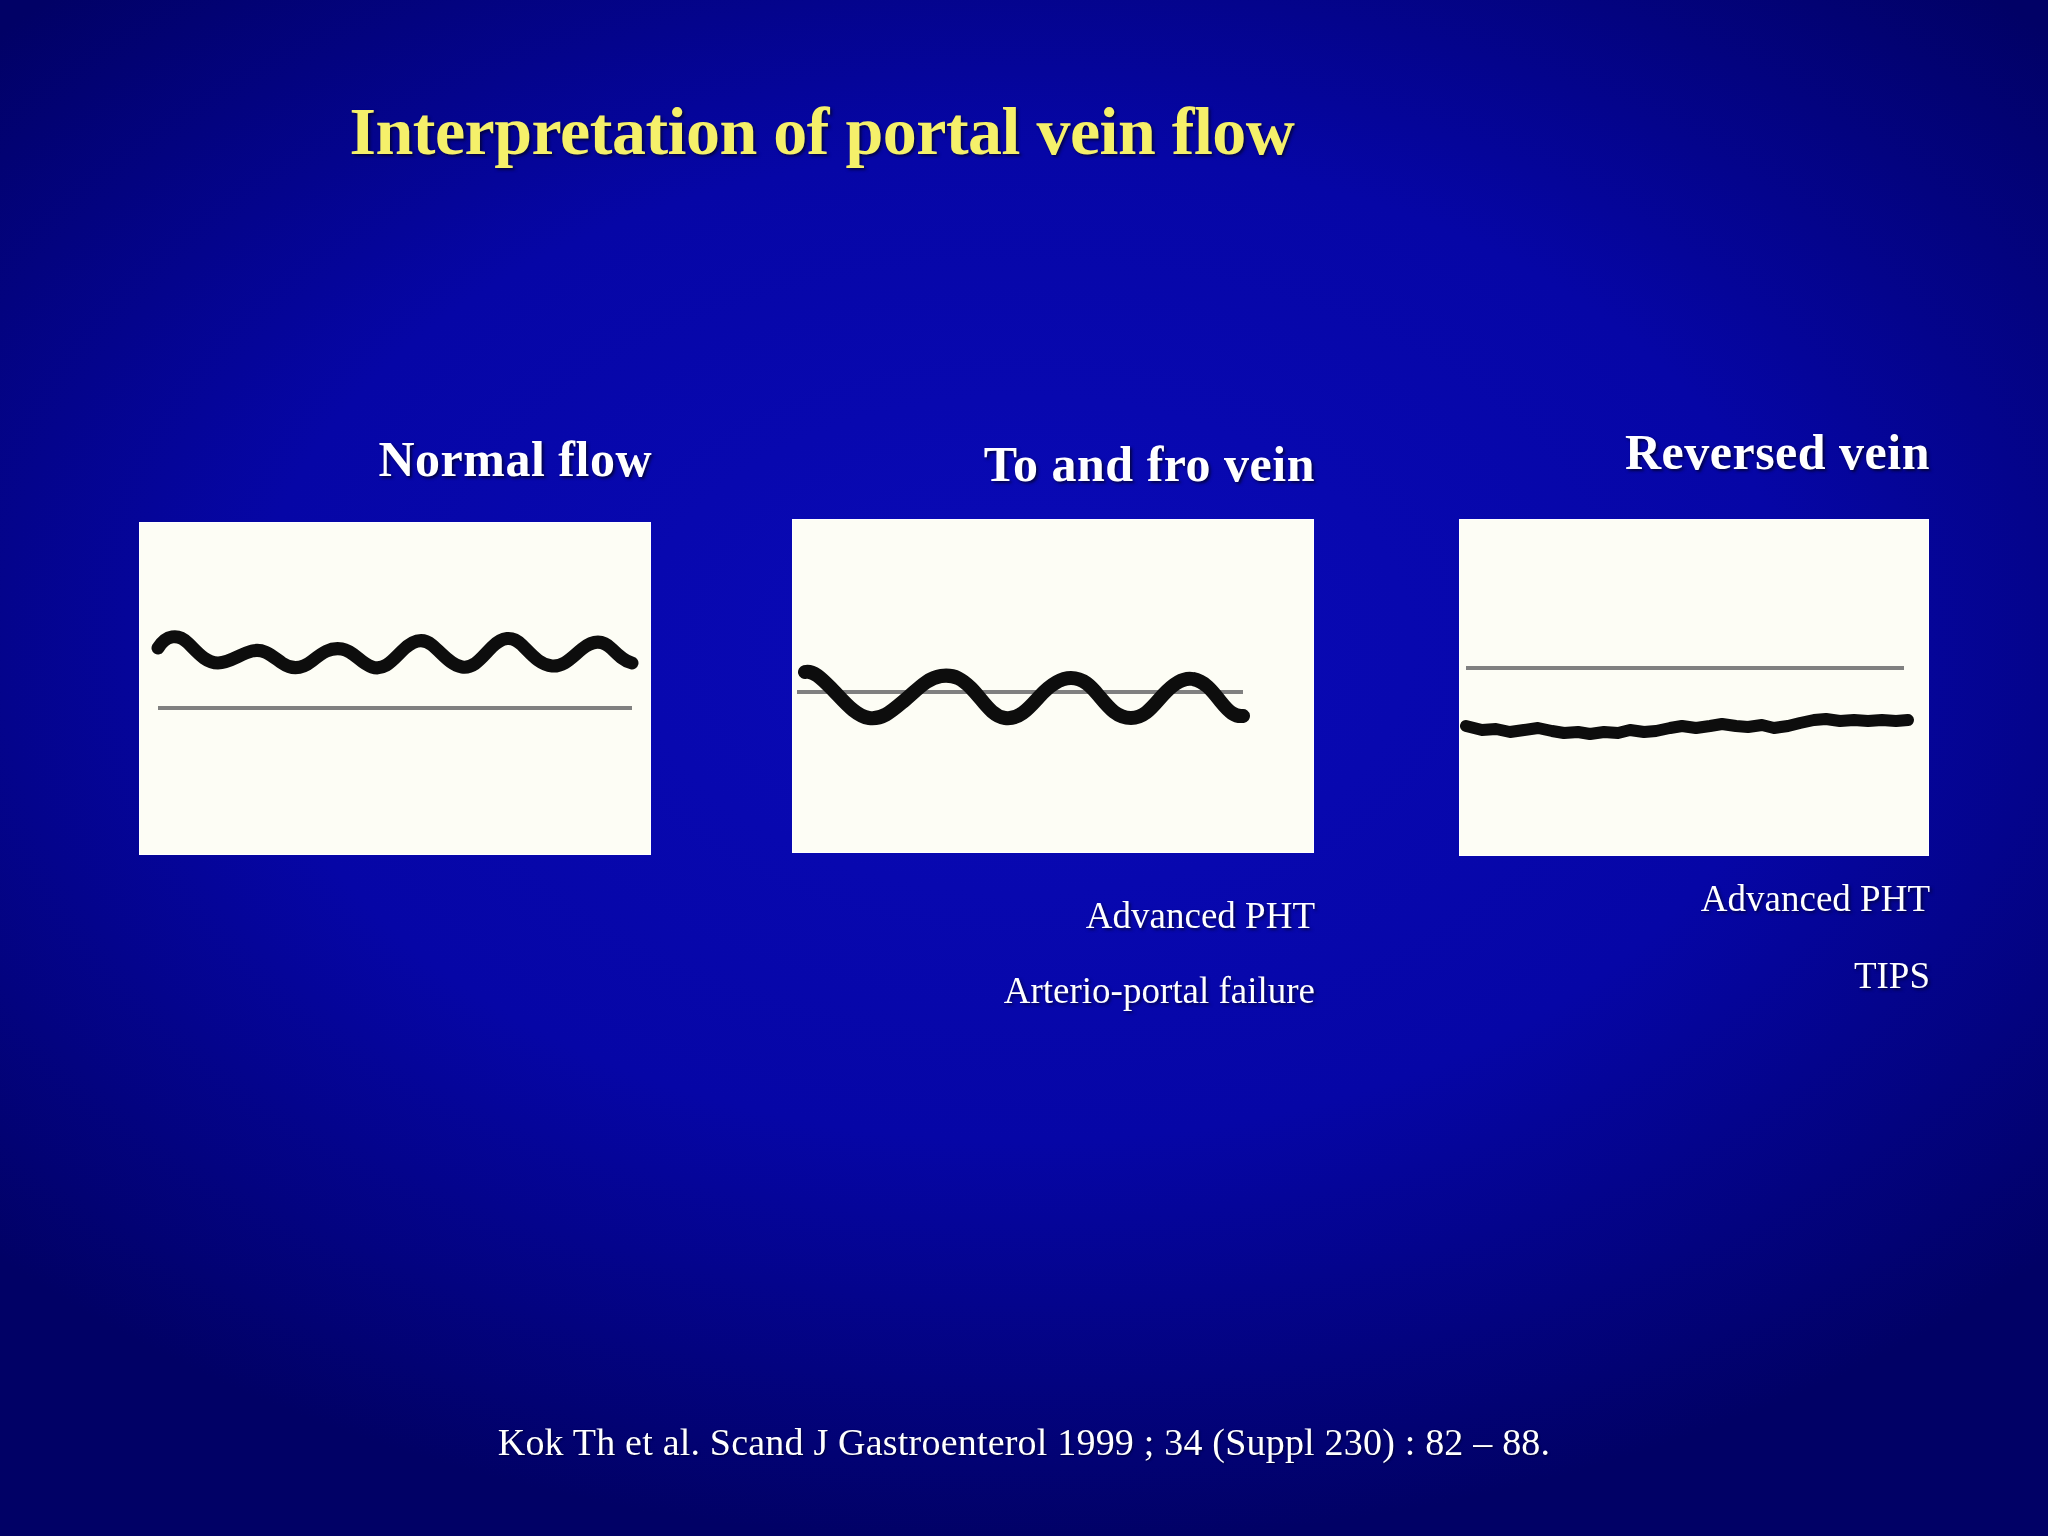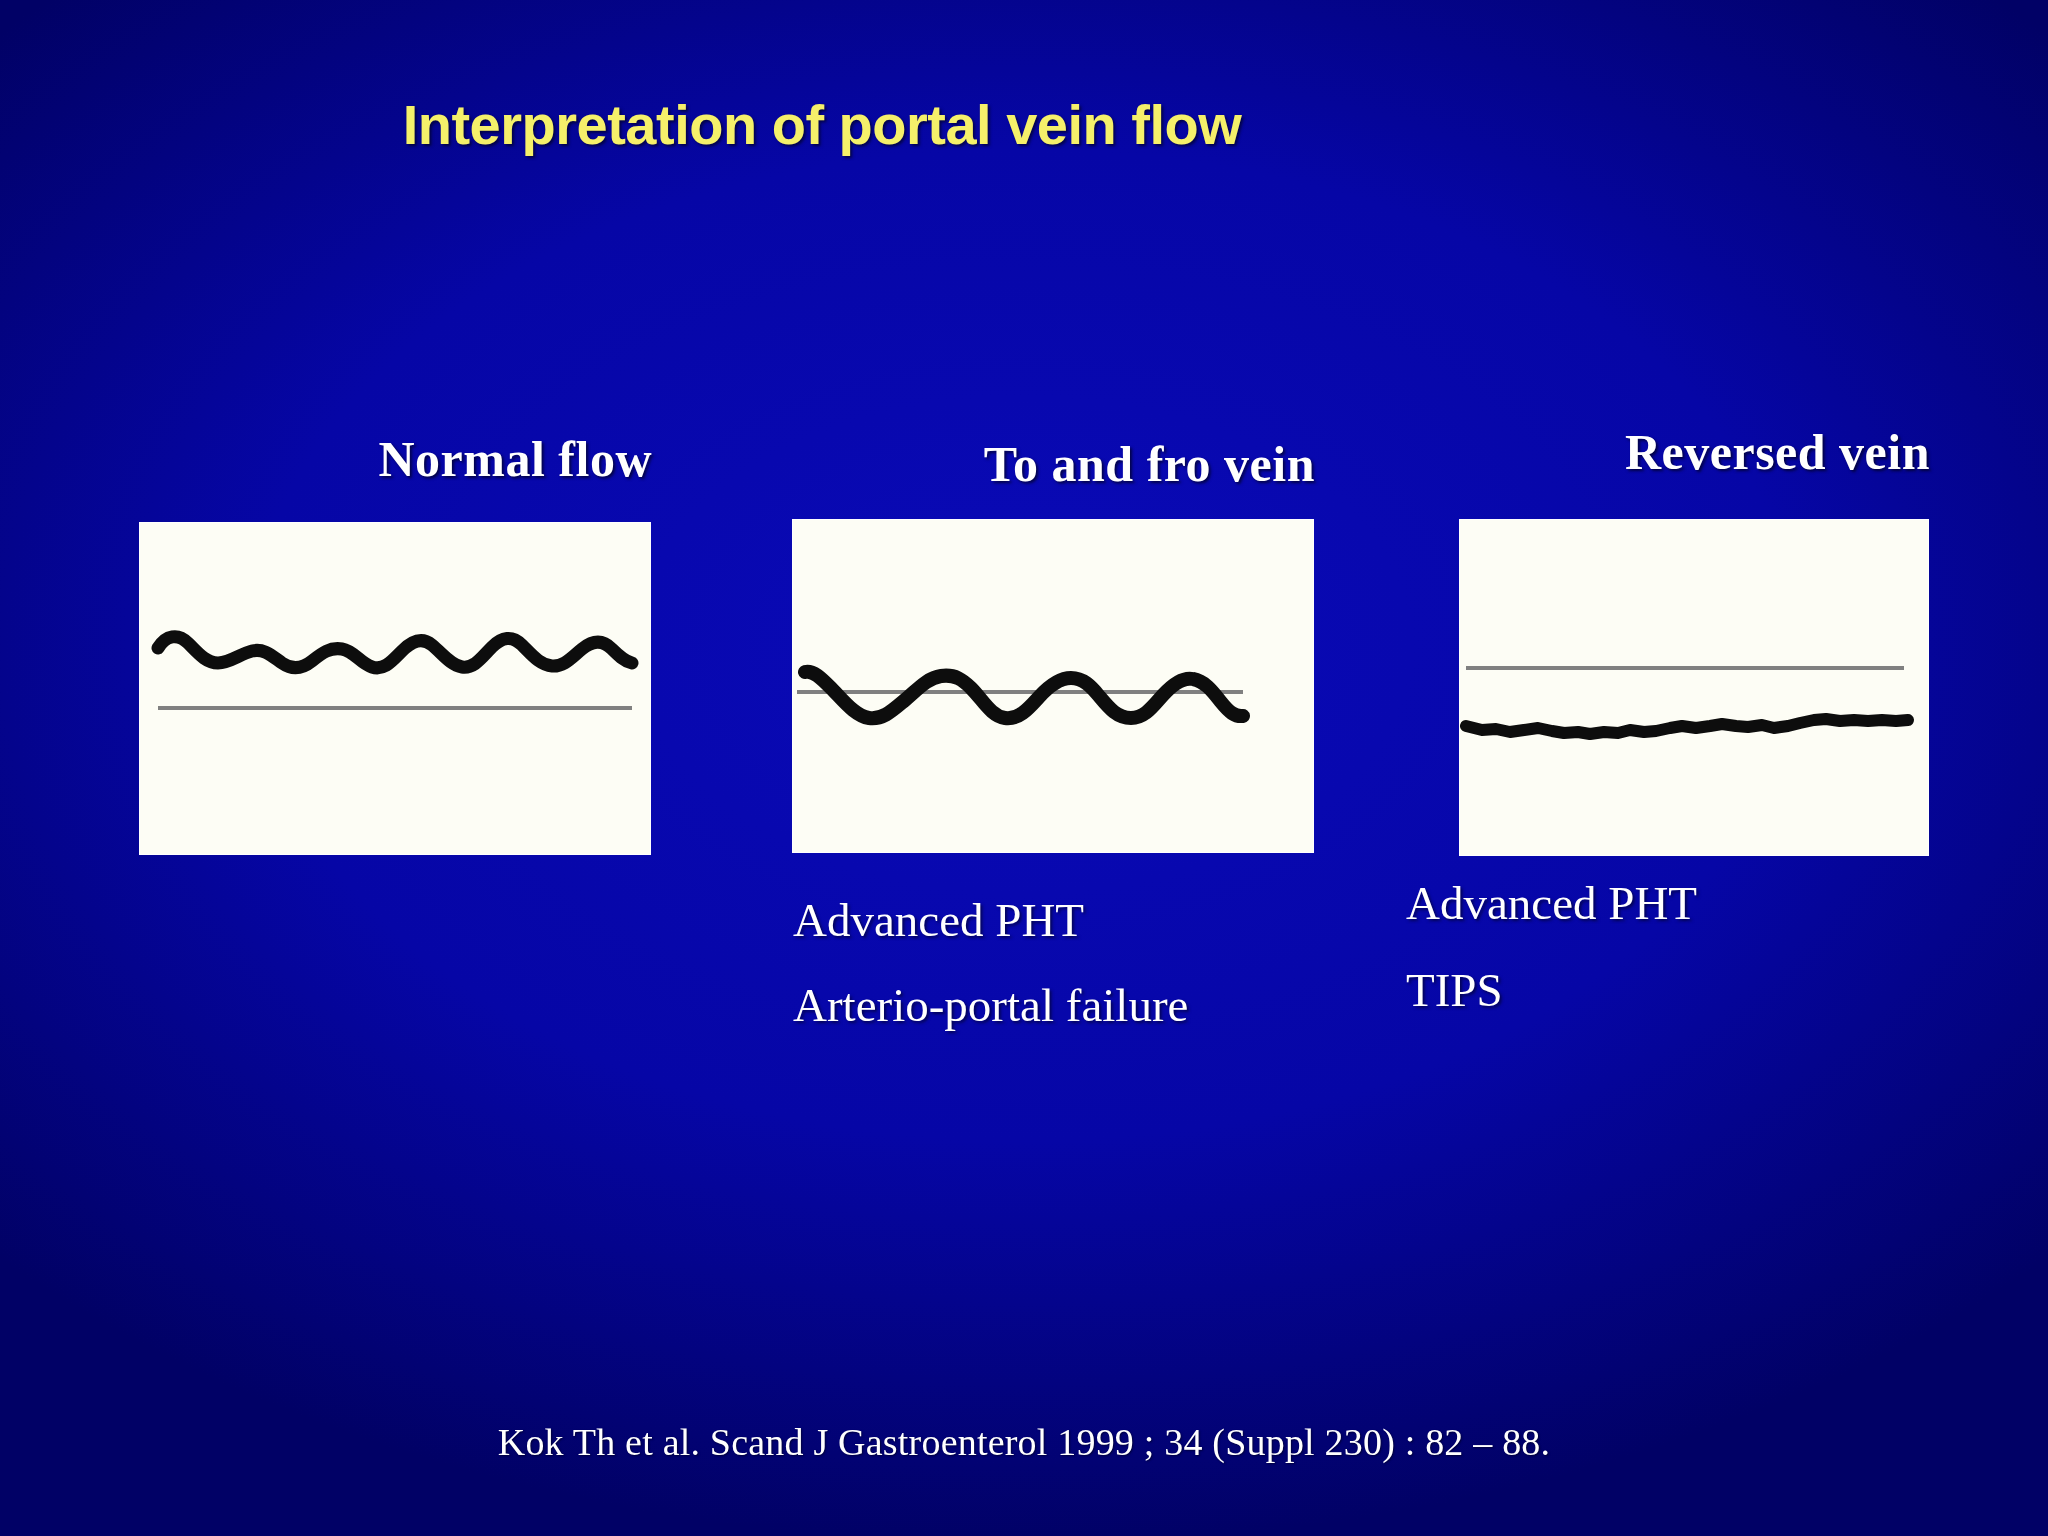--- a/index.html
+++ b/index.html
@@ -23,23 +23,23 @@
     overflow: hidden;
   }
 
   
   .title {
     position: absolute;
     left: 0;
     top: 96px;
     width: 1644px;
     text-align: center;
-    font-family: Liberation Sans, sans-serif;
+    font-family: Liberation Serif, serif;
     font-weight: 700;
-    font-size: 56px;
+    font-size: 68px;
     letter-spacing: -0.5px;
     color: #f5f06a;
     text-shadow: 2px 2px 3px rgba(0,0,0,0.55);
     line-height: 1.05;
   }
 
   
   .columns {
     position: absolute;
     left: 0;
@@ -78,23 +78,23 @@
   }
   .col-1 .panel { top: 523px; left: 0;   width: 510px; height: 331px; }
   .col-2 .panel { top: 520px; left: 0;   width: 520px; height: 332px; }
   .col-3 .panel { top: 520px; left: 54px; width: 468px; height: 335px; }
 
   .panel svg { display: block; width: 100%; height: 100%; }
 
   .captions {
     position: absolute;
     width: 100%;
-    text-align: left;
+    text-align: right;
     color: #ffffff;
-    font-size: 47px;
+    font-size: 37px;
     line-height: 1.0;
   }
   .col-2 .captions { top: 897px; }
   .col-3 .captions { top: 880px; }
 
   .caption-line {
     display: block;
     margin-bottom: 38px;
     text-shadow: 2px 2px 3px rgba(0,0,0,0.5);
     white-space: nowrap;

